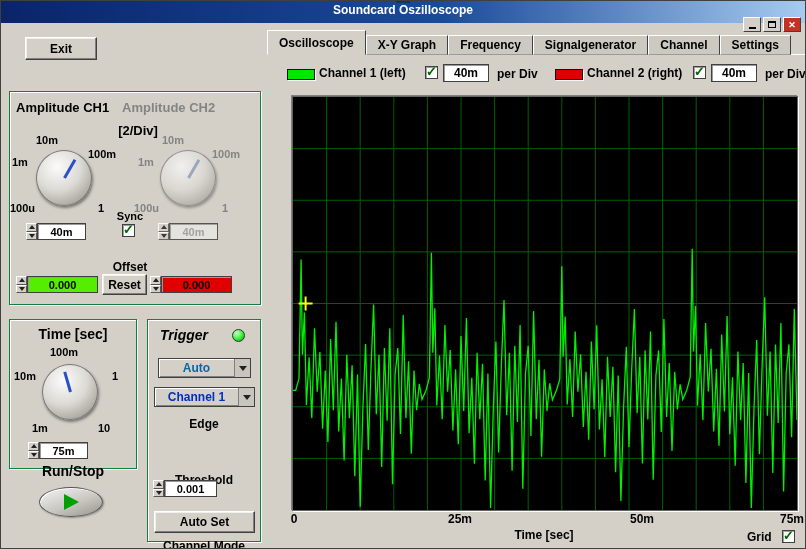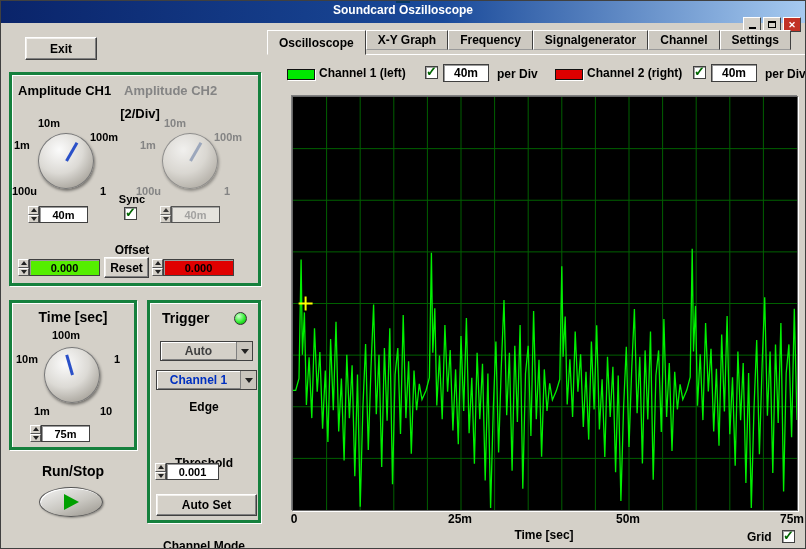--- a/index.html
+++ b/index.html
@@ -15,21 +15,21 @@
   .winbtns{margin-left:auto;display:flex;gap:2px;padding-right:4px;}
   .wbtn{width:18px;height:15px;background:#d4d0c8;border:1px solid;border-color:#fff #404040 #404040 #fff;
     display:flex;align-items:center;justify-content:center;font-size:9px;font-weight:bold;box-sizing:border-box;}
   .wbtn.close{background:#c23225;color:#fff;}
   .glyph-min{width:7px;height:2px;background:#000;margin-top:7px;}
   .glyph-max{width:8px;height:7px;border:1px solid #000;border-top-width:2px;box-sizing:border-box;}
   
   .btn3d{background:#d4d0c8;border:1px solid;border-color:#ffffff #404040 #404040 #ffffff;
     box-shadow:inset -1px -1px 0 #808080,inset 1px 1px 0 #f2f0ec;
     display:flex;align-items:center;justify-content:center;font-size:12px;font-weight:bold;box-sizing:border-box;}
-  .groupbox{border:3px solid #15803d;box-shadow:inset 1px 1px 0 #ffffff,1px 1px 0 #ffffff;box-sizing:border-box;}
+  .groupbox{border:1px solid #15803d;box-shadow:inset 1px 1px 0 #ffffff,1px 1px 0 #ffffff;box-sizing:border-box;margin-top:19px;}
   .klabel{position:absolute;font-size:11px;font-weight:bold;white-space:nowrap;}
   .gray{color:#848484;}
   .knob{position:absolute;width:56px;height:56px;border-radius:50%;
     background:radial-gradient(circle at 38% 30%,#fbfbfb,#dcdad5 45%,#aaa69e 78%,#8a867d);
     box-shadow:1px 2px 3px rgba(0,0,0,.45),inset 0 0 0 1px #777;}
   .needle{position:absolute;left:50%;bottom:50%;width:3px;height:21px;margin-left:-1.5px;
     background:#2a50c8;transform-origin:50% 100%;}
   .needle.muted{background:#8a9ab8;}
   .spin{position:absolute;display:flex;box-sizing:border-box;}
   .arrows{width:11px;display:flex;flex-direction:column;}
@@ -48,21 +48,21 @@
   .cb{position:absolute;width:13px;height:13px;background:#fff;border:1px solid #404040;
     box-shadow:inset 1px 1px 0 #a0a0a0;box-sizing:border-box;display:flex;align-items:center;justify-content:center;}
   .check{color:#006600;font-size:13px;font-weight:bold;line-height:9px;position:relative;top:-1px;}
   .led{position:absolute;width:13px;height:13px;border-radius:50%;border:1px solid #333;
     background:radial-gradient(circle at 35% 30%,#ccffcc,#33ee33 55%,#00a000);box-sizing:border-box;}
   .runbtn{position:absolute;border-radius:50%;background:linear-gradient(160deg,#f4f4f4,#c9c7c1 55%,#98948c);
     border:1px solid #555;box-shadow:inset 1px 1px 0 #fff,1px 1px 2px rgba(0,0,0,.35);
     display:flex;align-items:center;justify-content:center;box-sizing:border-box;}
   .playtri{width:0;height:0;border-left:15px solid #00a000;border-top:8px solid transparent;border-bottom:8px solid transparent;}
   
-  .tabstrip{position:absolute;left:266px;top:29px;height:25px;display:flex;align-items:flex-start;z-index:3;}
+  .tabstrip{position:absolute;left:266px;top:29px;height:25px;display:flex;align-items:flex-end;z-index:3;}
   .tab{height:20px;padding:0 11px;background:#cdc9c1;border:1px solid;border-color:#fff #404040 #9a9a9a #fff;
     display:flex;align-items:center;font-size:12px;font-weight:bold;box-sizing:border-box;margin-right:0px;}
   .tab.active{height:25px;background:#d4d0c8;border-bottom:1px solid #d4d0c8;}
   .panelline{position:absolute;left:266px;top:53px;width:540px;height:1px;background:#fff;z-index:1;}
   .swatch{position:absolute;width:26px;height:9px;border:1px solid #111;box-shadow:1px 1px 0 #fff;box-sizing:content-box;}
   .blabel{position:absolute;font-size:12px;font-weight:bold;white-space:nowrap;}
   .valbox{position:absolute;background:#fff;border:1px solid #404040;box-shadow:inset 1px 1px 0 #9a9a9a;
     display:flex;align-items:center;justify-content:center;font-size:12px;font-weight:bold;box-sizing:border-box;}
   .scope{position:absolute;left:291px;top:95px;width:504px;height:413px;background:#000;
     border:1px solid #666;box-shadow:-1px -1px 0 #808080,1px 1px 0 #fff;box-sizing:content-box;}
@@ -196,24 +196,24 @@
       <div class="field">75m</div>
     </div>
   </div>
 
   <span class="abs title14" style="left:24px;top:462px;width:96px;text-align:center;">Run/Stop</span>
   <div class="runbtn" style="left:38px;top:486px;width:64px;height:30px;">
     <span class="playtri"></span>
   </div>
 
   <div class="groupbox abs" style="left:146px;top:299px;width:114px;height:223px;">
-    <span class="abs title14" style="left:12px;top:7px;">Trigger</span>
+    <span class="abs title14" style="left:12px;top:7px;font-style:italic;">Trigger</span>
     <span class="led" style="left:84px;top:9px;"></span>
     <div class="dd" style="left:10px;top:38px;width:93px;height:20px;">
-      <span class="ddtxt" style="color:#404040;">Auto</span>
+      <span class="ddtxt" style="color:#0369a1;">Auto</span>
       <span class="ddarr">
           <i class="tri-dd"></i>
         </span>
     </div>
     <div class="dd" style="left:6px;top:67px;width:101px;height:20px;">
       <span class="ddtxt" style="color:#0030c0;">Channel 1</span>
       <span class="ddarr">
           <i class="tri-dd"></i>
         </span>
     </div>
@@ -285,21 +285,21 @@
         <line x1="0" y1="309.75" x2="504" y2="309.75" stroke="#006000" stroke-width="1"></line>
         <line x1="0" y1="361.375" x2="504" y2="361.375" stroke="#006000" stroke-width="1"></line>
         <polyline points="0.0,293.4 2.7,293.4 6.0,281.5 8.1,162.6 9.4,257.7 11.4,215.4 13.4,307.9 16.1,260.4 18.8,321.1 21.5,231.3 24.2,294.7 26.9,255.1 29.6,331.7 32.3,273.6 34.9,344.9 37.6,241.9 40.3,313.2 43.0,224.7 45.7,334.4 48.4,281.5 51.1,363.4 53.8,257.7 56.4,321.1 59.1,268.3 61.8,379.3 64.5,277.5 67.2,409.7 69.9,310.6 72.6,247.1 75.3,352.9 78.0,270.9 80.6,207.5 83.3,317.2 86.0,257.7 88.7,370.0 91.4,251.1 94.1,323.8 96.8,231.3 99.5,387.2 102.1,277.5 104.8,251.1 107.5,337.0 110.2,218.1 112.9,321.1 115.6,264.3 118.3,356.8 121.0,273.6 123.6,313.2 126.3,286.8 129.0,302.6 133.1,293.2 136.4,280.7 138.4,155.8 139.8,255.7 141.8,211.3 143.8,308.5 146.5,258.5 149.2,322.3 151.9,228.0 154.6,294.6 157.2,253.0 159.9,333.4 162.6,272.4 165.3,347.3 168.0,239.1 170.7,314.0 173.4,221.0 176.1,336.2 178.8,280.7 181.4,366.7 184.1,255.7 186.8,322.3 189.5,266.8 192.2,383.4 194.9,276.5 197.6,411.0 200.3,311.2 202.9,244.6 205.6,355.6 208.3,269.6 211.0,203.0 213.7,318.2 216.4,255.7 219.1,373.7 221.8,248.8 224.4,325.1 227.1,228.0 229.8,391.7 232.5,276.5 235.2,248.8 237.9,339.0 240.6,214.1 243.3,322.3 246.0,262.7 248.6,359.8 251.3,272.4 254.0,314.0 256.7,286.3 259.4,302.9 263.4,293.6 266.8,282.3 268.8,169.3 270.1,259.7 272.2,219.5 274.2,307.4 276.9,262.2 279.6,320.0 282.2,234.6 284.9,294.8 287.6,257.2 290.3,330.0 293.0,274.8 295.7,342.6 298.4,244.6 301.1,312.4 303.7,228.3 306.4,332.5 309.1,282.3 311.8,360.1 314.5,259.7 317.2,320.0 319.9,269.7 322.6,375.2 325.2,278.5 327.9,404.1 330.6,309.9 333.3,249.7 336.0,350.1 338.7,272.2 341.4,212.0 344.1,316.2 346.8,259.7 349.4,366.4 352.1,253.4 354.8,322.5 357.5,234.6 360.2,382.7 362.9,278.5 365.6,253.4 368.3,335.0 370.9,222.0 373.6,320.0 376.3,266.0 379.0,353.9 381.7,274.8 384.4,312.4 387.1,287.3 389.8,302.4 393.8,293.1 397.2,280.2 399.2,151.8 400.5,254.5 402.5,208.9 404.5,308.8 407.2,257.4 409.9,323.1 412.6,226.0 415.3,294.5 418.0,251.7 420.7,334.5 423.4,271.7 426.0,348.7 428.7,237.4 431.4,314.5 434.1,218.9 436.8,337.3 439.5,280.2 442.2,368.7 444.9,254.5 447.6,323.1 450.2,266.0 452.9,385.9 455.6,276.0 458.3,411.0 461.0,311.6 463.7,243.1 466.4,357.3 469.1,268.8 471.7,200.3 474.4,318.8 477.1,254.5 479.8,375.9 482.5,247.4 485.2,325.9 487.9,226.0 490.6,394.4 493.2,276.0 495.9,247.4 498.6,340.2 501.3,211.7 504.0,323.1" fill="none" stroke="#00f000" stroke-width="1.3"></polyline>
         <line x1="5.600000000000001" y1="206.5" x2="19.6" y2="206.5" stroke="#ffff00" stroke-width="2"></line>
         <line x1="12.600000000000001" y1="199.5" x2="12.600000000000001" y2="213.5" stroke="#ffff00" stroke-width="2"></line>
       </svg>
   </div>
 
   <span class="xtick" style="left:277px;">0</span>
   <span class="xtick" style="left:443px;">25m</span>
-  <span class="xtick" style="left:611px;">50m</span>
+  <span class="xtick" style="left:625px;">50m</span>
   <span class="xtick" style="left:775px;">75m</span>
   <span class="abs blabel" style="left:468px;top:527px;width:150px;text-align:center;">Time [sec]</span>
 
   <span class="abs blabel" style="left:746px;top:529px;">Grid</span>
   <span class="cb" style="left:781px;top:529px;">
       <span class="check">✓</span>
     </span>
 
 </div>
 

